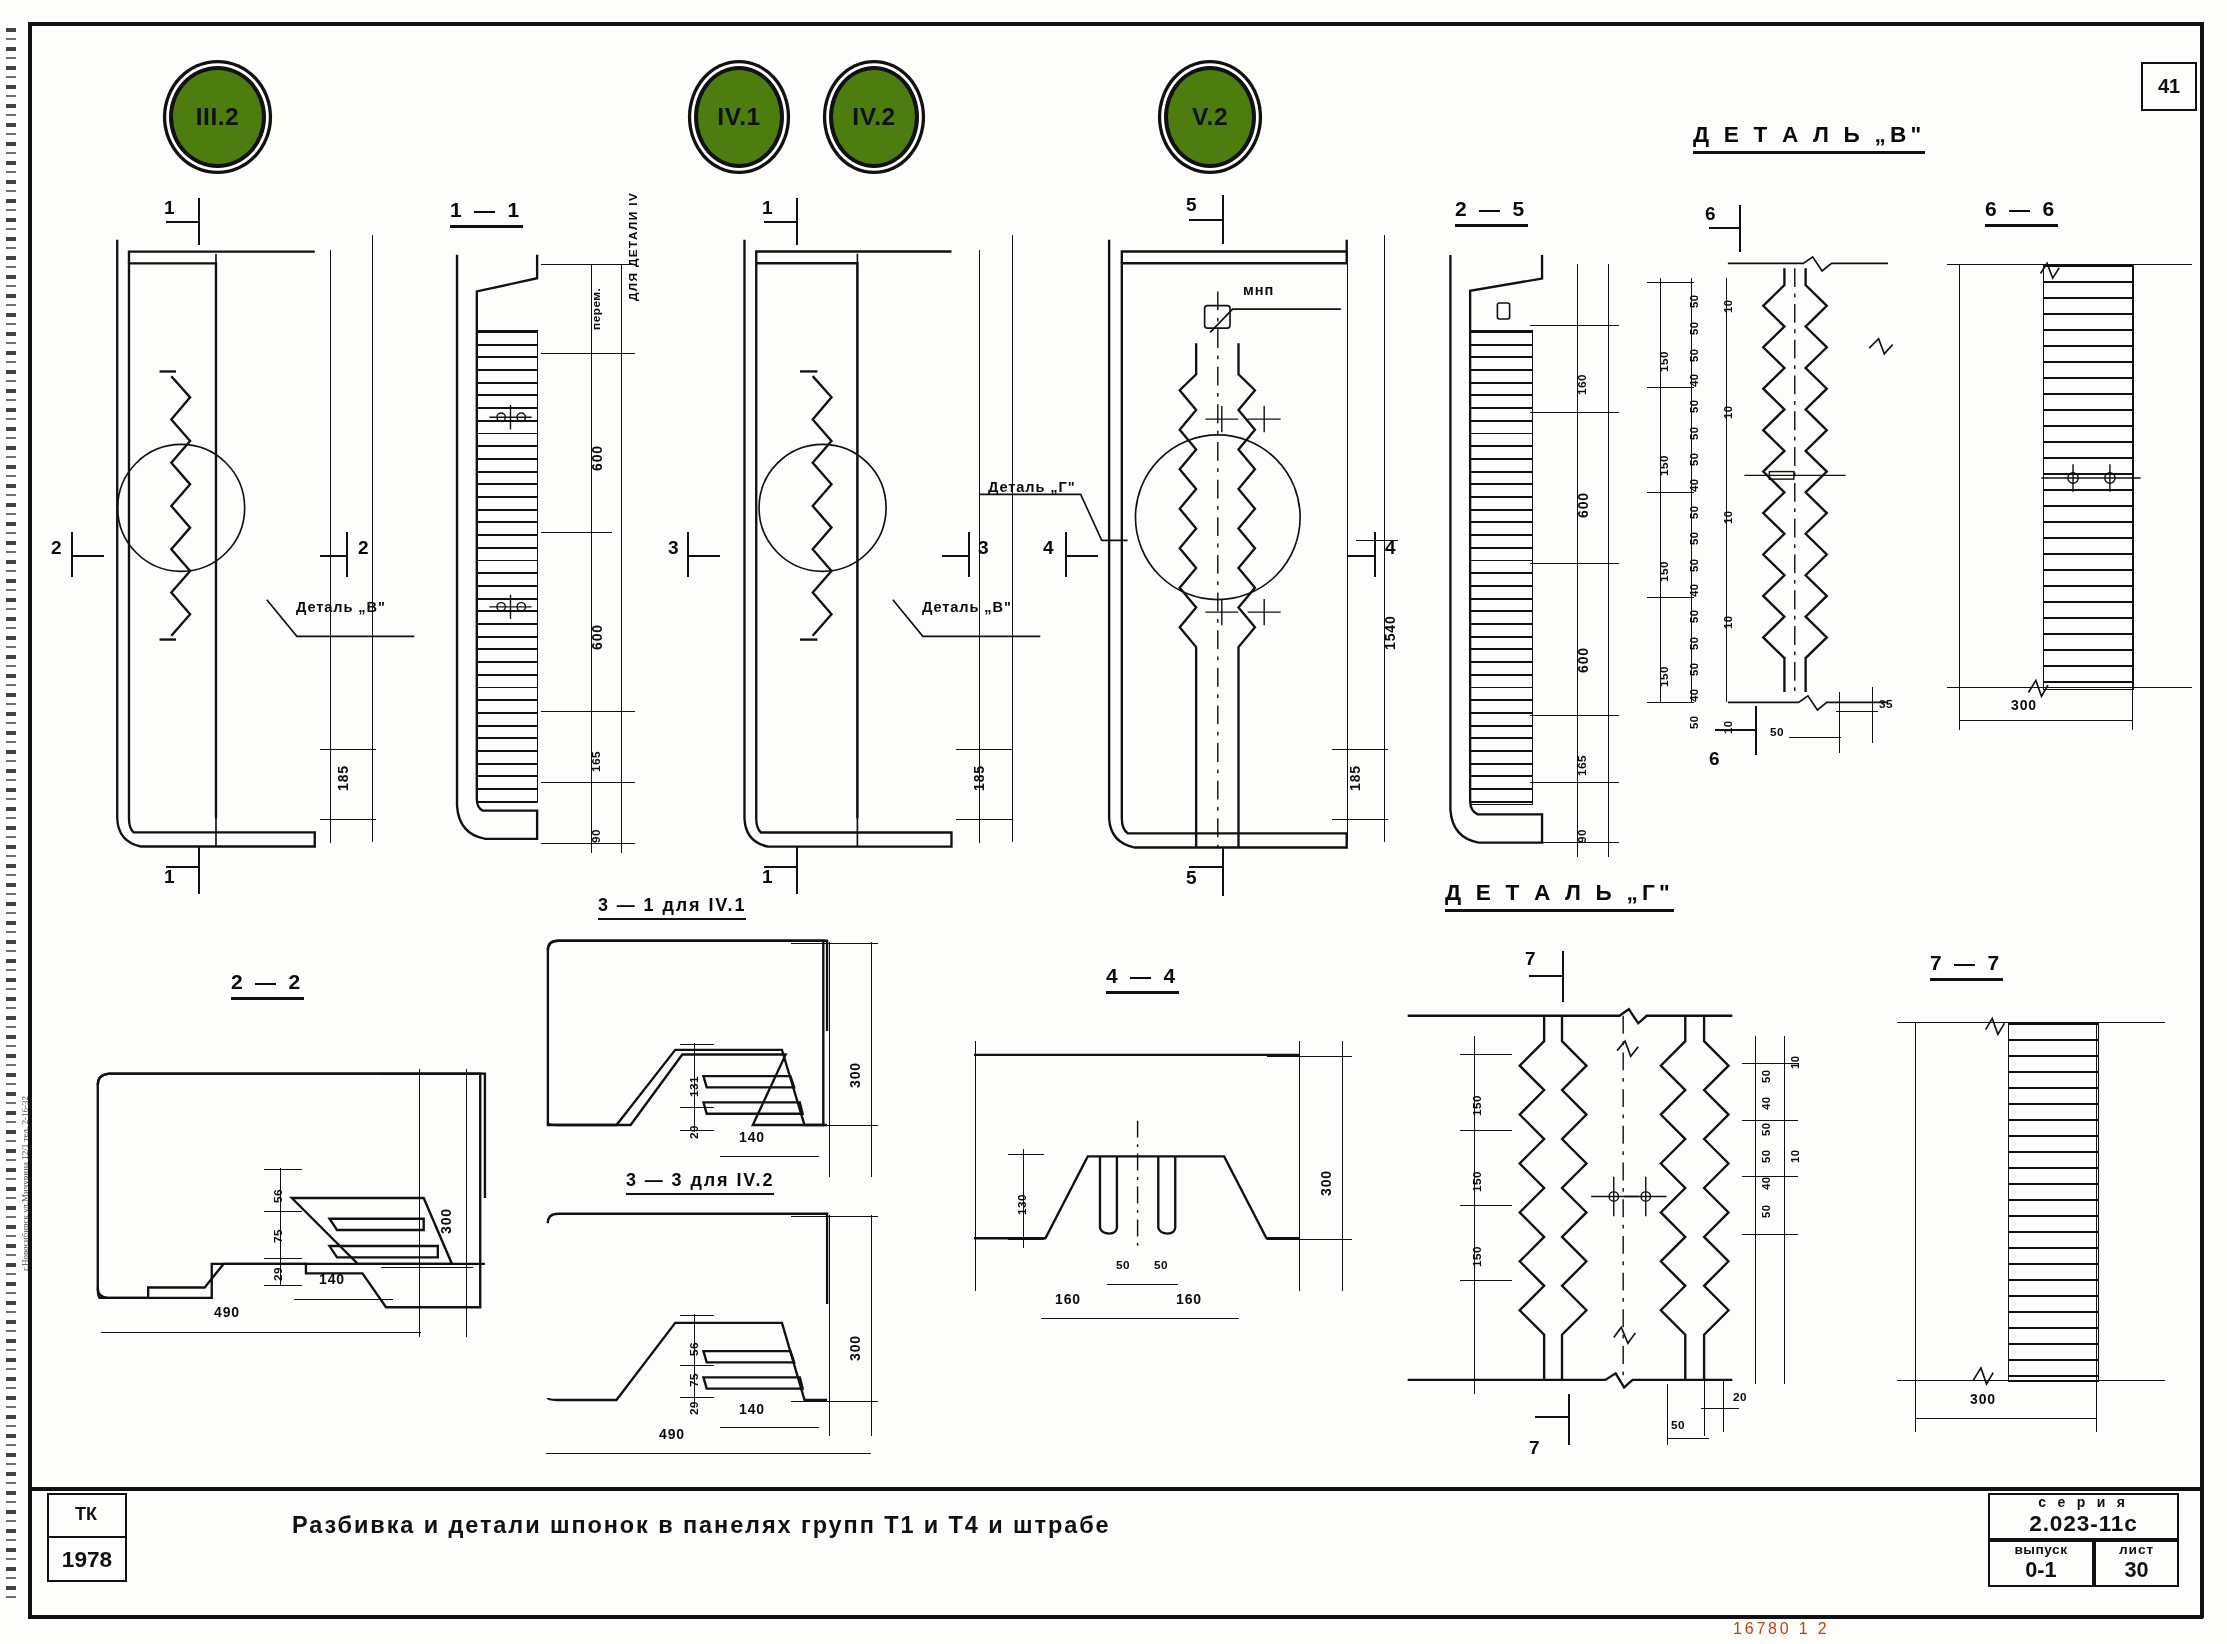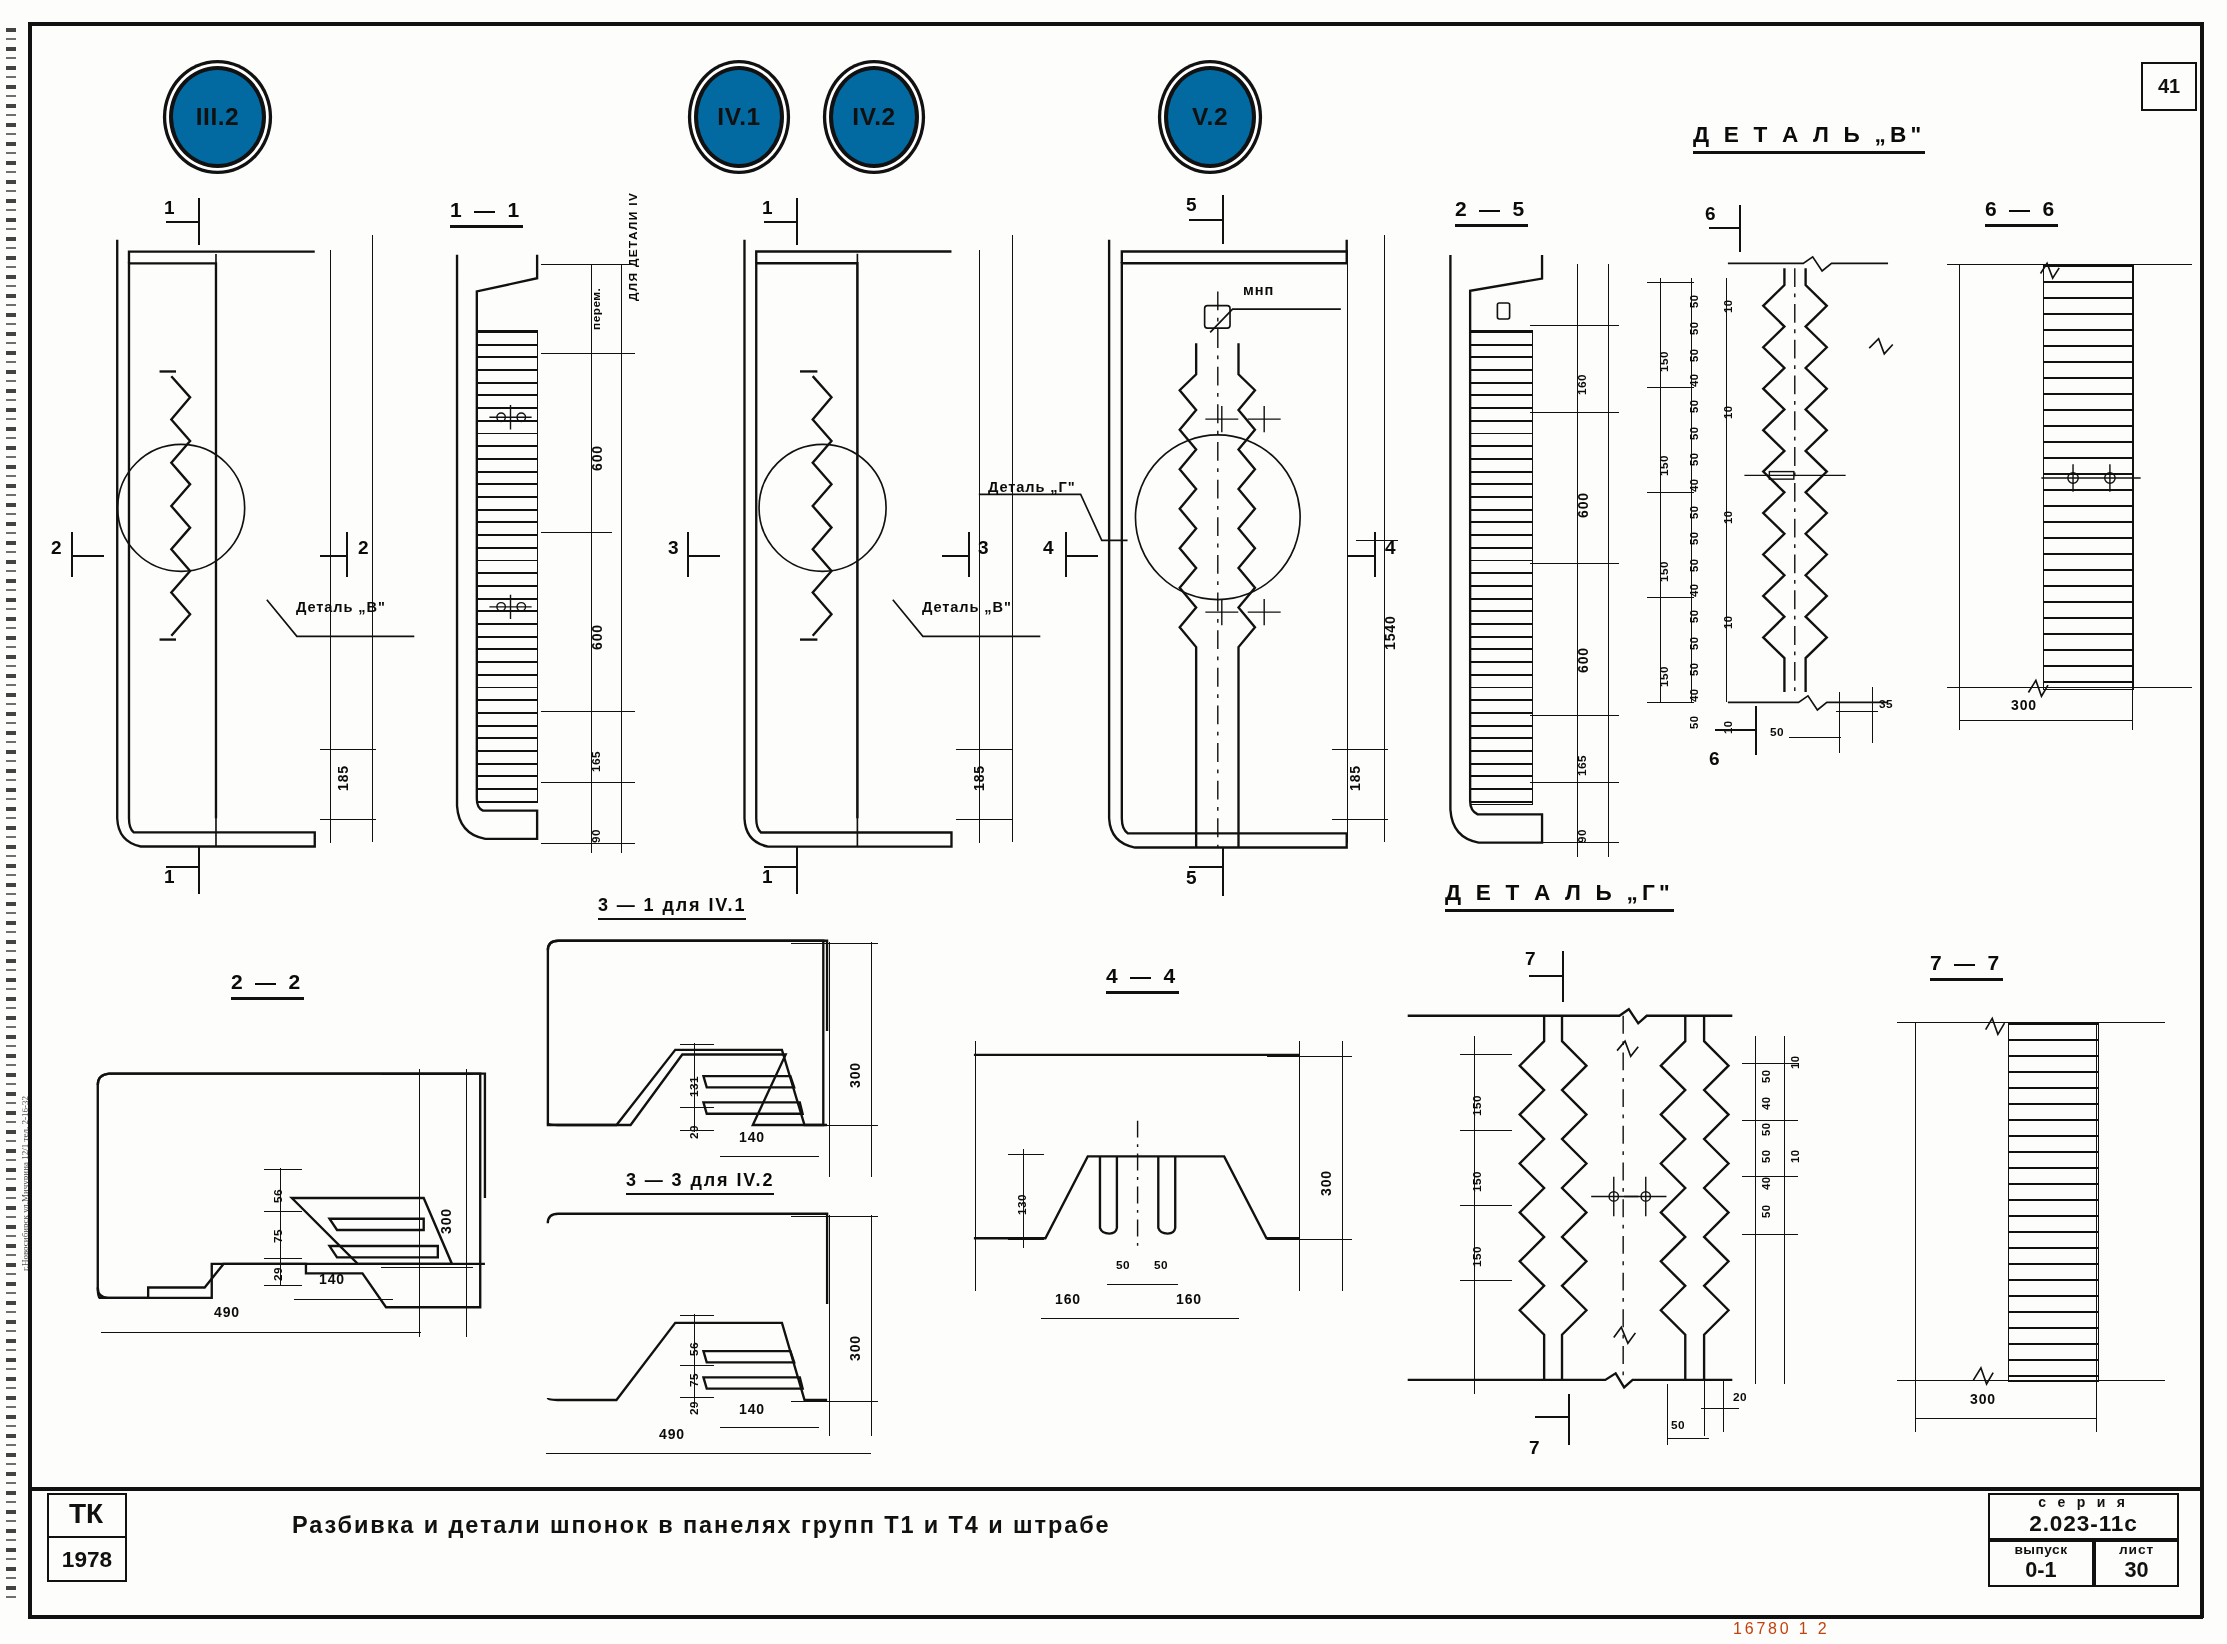--- a/index.html
+++ b/index.html
@@ -32,21 +32,21 @@
   .detTitle{font-size:22.6px;font-weight:700;letter-spacing:4.2px;}
   .tiny{font-size:11.3px;font-weight:700;}
   .lead{font-size:14.6px;font-weight:700;letter-spacing:0.9px;}
   .ul{border-bottom:3.3px solid #111;padding-bottom:2.8px;}
   .ul2{border-bottom:2.4px solid #111;padding-bottom:1.9px;}
   
   .circTag{
     position:absolute;border:4.2px solid #111;border-radius:50%;
     display:flex;align-items:center;justify-content:center;
     box-shadow:0 0 0 2.8px #fff,0 0 0 6.1px #111;
-    background:#0369a1;
+    background:#4d7c0f;
   }
   .circTag span{font-size:24.5px;font-weight:700;letter-spacing:0.5px;color:#111;}
   
   .tb{position:absolute;border:2.4px solid #111;box-sizing:border-box;}
   .tbcell{position:absolute;display:flex;align-items:center;justify-content:center;
           font-weight:700;color:#111;text-align:center;line-height:1.05;}
   
   .ribbed{
     position:absolute;
     border:1.9px solid #111;
@@ -625,21 +625,21 @@
   </svg>
   <div class="ln v" style="left:1915px;top:1022px;height:410px;"></div>
   <div class="ln v" style="left:2096px;top:1022px;height:410px;"></div>
   <div class="ln h" style="left:1915px;top:1418px;width:182px;"></div>
   <div class="t dim" style="left:1970px;top:1391px;">300</div>
 
   <div class="ln h6" style="left:28px;top:1487px;width:2175px;"></div>
 
   <div class="tb" style="left:47px;top:1493px;width:80px;height:89px;"></div>
   <div class="ln h2" style="left:47px;top:1536px;width:80px;"></div>
-  <div class="tbcell" style="left:47px;top:1493px;width:78px;height:42px;font-size:28px;">ТК</div>
+  <div class="tbcell" style="left:47px;top:1493px;width:78px;height:42px;font-size:18px;">ТК</div>
   <div class="tbcell" style="left:47px;top:1537px;width:80px;height:45px;font-size:22.6px;">1978</div>
 
   <div class="tbcell" style="left:292px;top:1497px;width:1648px;height:56px;
                              font-size:23.5px;letter-spacing:1.9px;justify-content:flex-start;">Разбивка и детали шпонок в панелях групп Т1 и Т4 и штрабе</div>
 
   <div class="tb" style="left:1988px;top:1493px;width:191px;height:47px;"></div>
   <div class="tbcell" style="left:1988px;top:1493px;width:191px;height:19px;font-size:14px;letter-spacing:3.8px;">с е р и я</div>
   <div class="tbcell" style="left:1988px;top:1510px;width:191px;height:27px;font-size:22.6px;letter-spacing:0.9px;">2.023-11с</div>
 
   <div class="tb" style="left:1988px;top:1540px;width:106px;height:47px;"></div>

